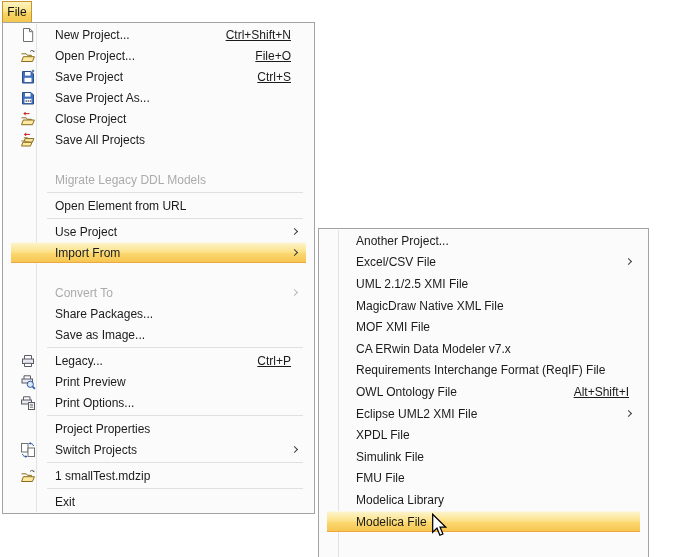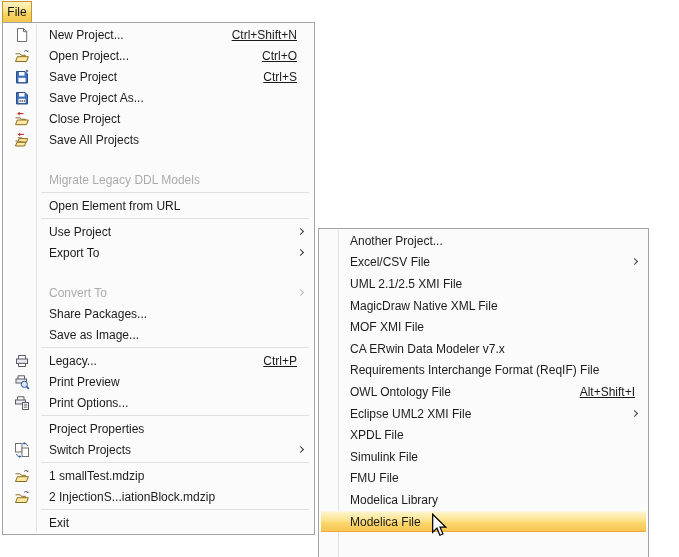--- a/index.html
+++ b/index.html
@@ -15,21 +15,21 @@
   
   #file-menubar-btn{
     position:absolute;left:2px;top:1px;width:30px;height:21px;z-index:6;
     border:1px solid var(--file-button-border);border-bottom:none;
     background:linear-gradient(180deg,#fdf3c0 0%,#fbe48a 45%,#f8d564 55%,#f3c74e 100%);
     display:flex;align-items:center;justify-content:center;color:#141414;cursor:default;
   }
   
   .menu{
     position:absolute;background:var(--menu-bg);border:1px solid var(--menu-border);
-    padding:1px 2px;z-index:5;text-align:right;
+    padding:1px 8px;z-index:5;text-align:right;
   }
   .menu::before{
     content:"";position:absolute;top:1px;bottom:1px;width:1px;background:var(--gutter-line);
   }
   #file-menu{left:2px;top:22px;width:313px;}
   #file-menu::before{left:33px;}
   #import-submenu{left:318px;top:228px;width:331px;z-index:7;}
   #import-submenu::before{left:19px;}
   
   .mi{height:21px;display:flex;align-items:center;position:relative;white-space:nowrap;cursor:default;}
@@ -73,21 +73,21 @@
     <div class="mi">
       <span class="ico">
         <svg width="16" height="16" viewBox="0 0 16 16">
           <path d="M10.2 3.4c1.6-1.7 3.1-1 3.3.6" fill="none" stroke="#555"></path>
           <path d="M14.2 4.4l.2-1.9-1.8.4z" fill="#555"></path>
           <path d="M1.5 5.8h4.7l1.2 1.5h4v1.3" fill="#fff" stroke="#8a6d1e"></path>
           <path d="M1.5 13.5l1.9-4.8h11l-1.9 4.8z" fill="#ffe9a2" stroke="#8a6d1e"></path>
         </svg>
       </span>
       <span class="lbl">Open Project...</span>
-      <span class="sc">Ctrl+O</span>
+      <span class="sc">File+O</span>
     </div>
     <div class="mi">
       <span class="ico">
         <svg width="16" height="16" viewBox="0 0 16 16">
           <path d="M2.5 4h8.5l2.5 2.5v9h-11z" transform="translate(0,-1.5)" fill="#3f6fbf" stroke="#2c4e86"></path>
           <rect x="5" y="3" width="5.5" height="3.6" fill="#fff"></rect>
           <rect x="4.5" y="8.8" width="7" height="4.2" fill="#fff"></rect>
           <path d="M13 .2l.5 1.3 1.3.5-1.3.5-.5 1.3-.5-1.3-1.3-.5 1.3-.5z" fill="#1c3e78"></path>
         </svg>
       </span>
@@ -139,23 +139,23 @@
     <div class="mi">
       <span class="ico"></span>
       <span class="lbl">Open Element from URL</span>
     </div>
     <div class="sep"></div>
     <div class="mi">
       <span class="ico"></span>
       <span class="lbl">Use Project</span>
       <span class="arr"></span>
     </div>
-    <div class="mi">
-      <span class="ico"></span>
-      <span class="lbl">Export To</span>
+    <div class="mi hl">
+      <span class="ico"></span>
+      <span class="lbl">Import From</span>
       <span class="arr"></span>
     </div>
     <div class="mi dis">
       <span class="ico"></span>
       <span class="lbl">Convert To</span>
       <span class="arr"></span>
     </div>
     <div class="mi">
       <span class="ico"></span>
       <span class="lbl">Share Packages...</span>
@@ -221,31 +221,20 @@
     <div class="mi">
       <span class="ico">
         <svg width="16" height="16" viewBox="0 0 16 16">
           <path d="M10.2 3.4c1.6-1.7 3.1-1 3.3.6" fill="none" stroke="#555"></path>
           <path d="M14.2 4.4l.2-1.9-1.8.4z" fill="#555"></path>
           <path d="M1.5 5.8h4.7l1.2 1.5h4v1.3" fill="#fff" stroke="#8a6d1e"></path>
           <path d="M1.5 13.5l1.9-4.8h11l-1.9 4.8z" fill="#ffe9a2" stroke="#8a6d1e"></path>
         </svg>
       </span>
       <span class="lbl">1 smallTest.mdzip</span>
-    </div>
-    <div class="mi">
-      <span class="ico">
-        <svg width="16" height="16" viewBox="0 0 16 16">
-          <path d="M10.2 3.4c1.6-1.7 3.1-1 3.3.6" fill="none" stroke="#555"></path>
-          <path d="M14.2 4.4l.2-1.9-1.8.4z" fill="#555"></path>
-          <path d="M1.5 5.8h4.7l1.2 1.5h4v1.3" fill="#fff" stroke="#8a6d1e"></path>
-          <path d="M1.5 13.5l1.9-4.8h11l-1.9 4.8z" fill="#ffe9a2" stroke="#8a6d1e"></path>
-        </svg>
-      </span>
-      <span class="lbl">2 InjectionS...iationBlock.mdzip</span>
     </div>
     <div class="sep"></div>
     <div class="mi">
       <span class="ico"></span>
       <span class="lbl">Exit</span>
     </div>
   </div>
 <div id="import-submenu" class="menu">
     <div class="mi">
       <span class="ico"></span>

